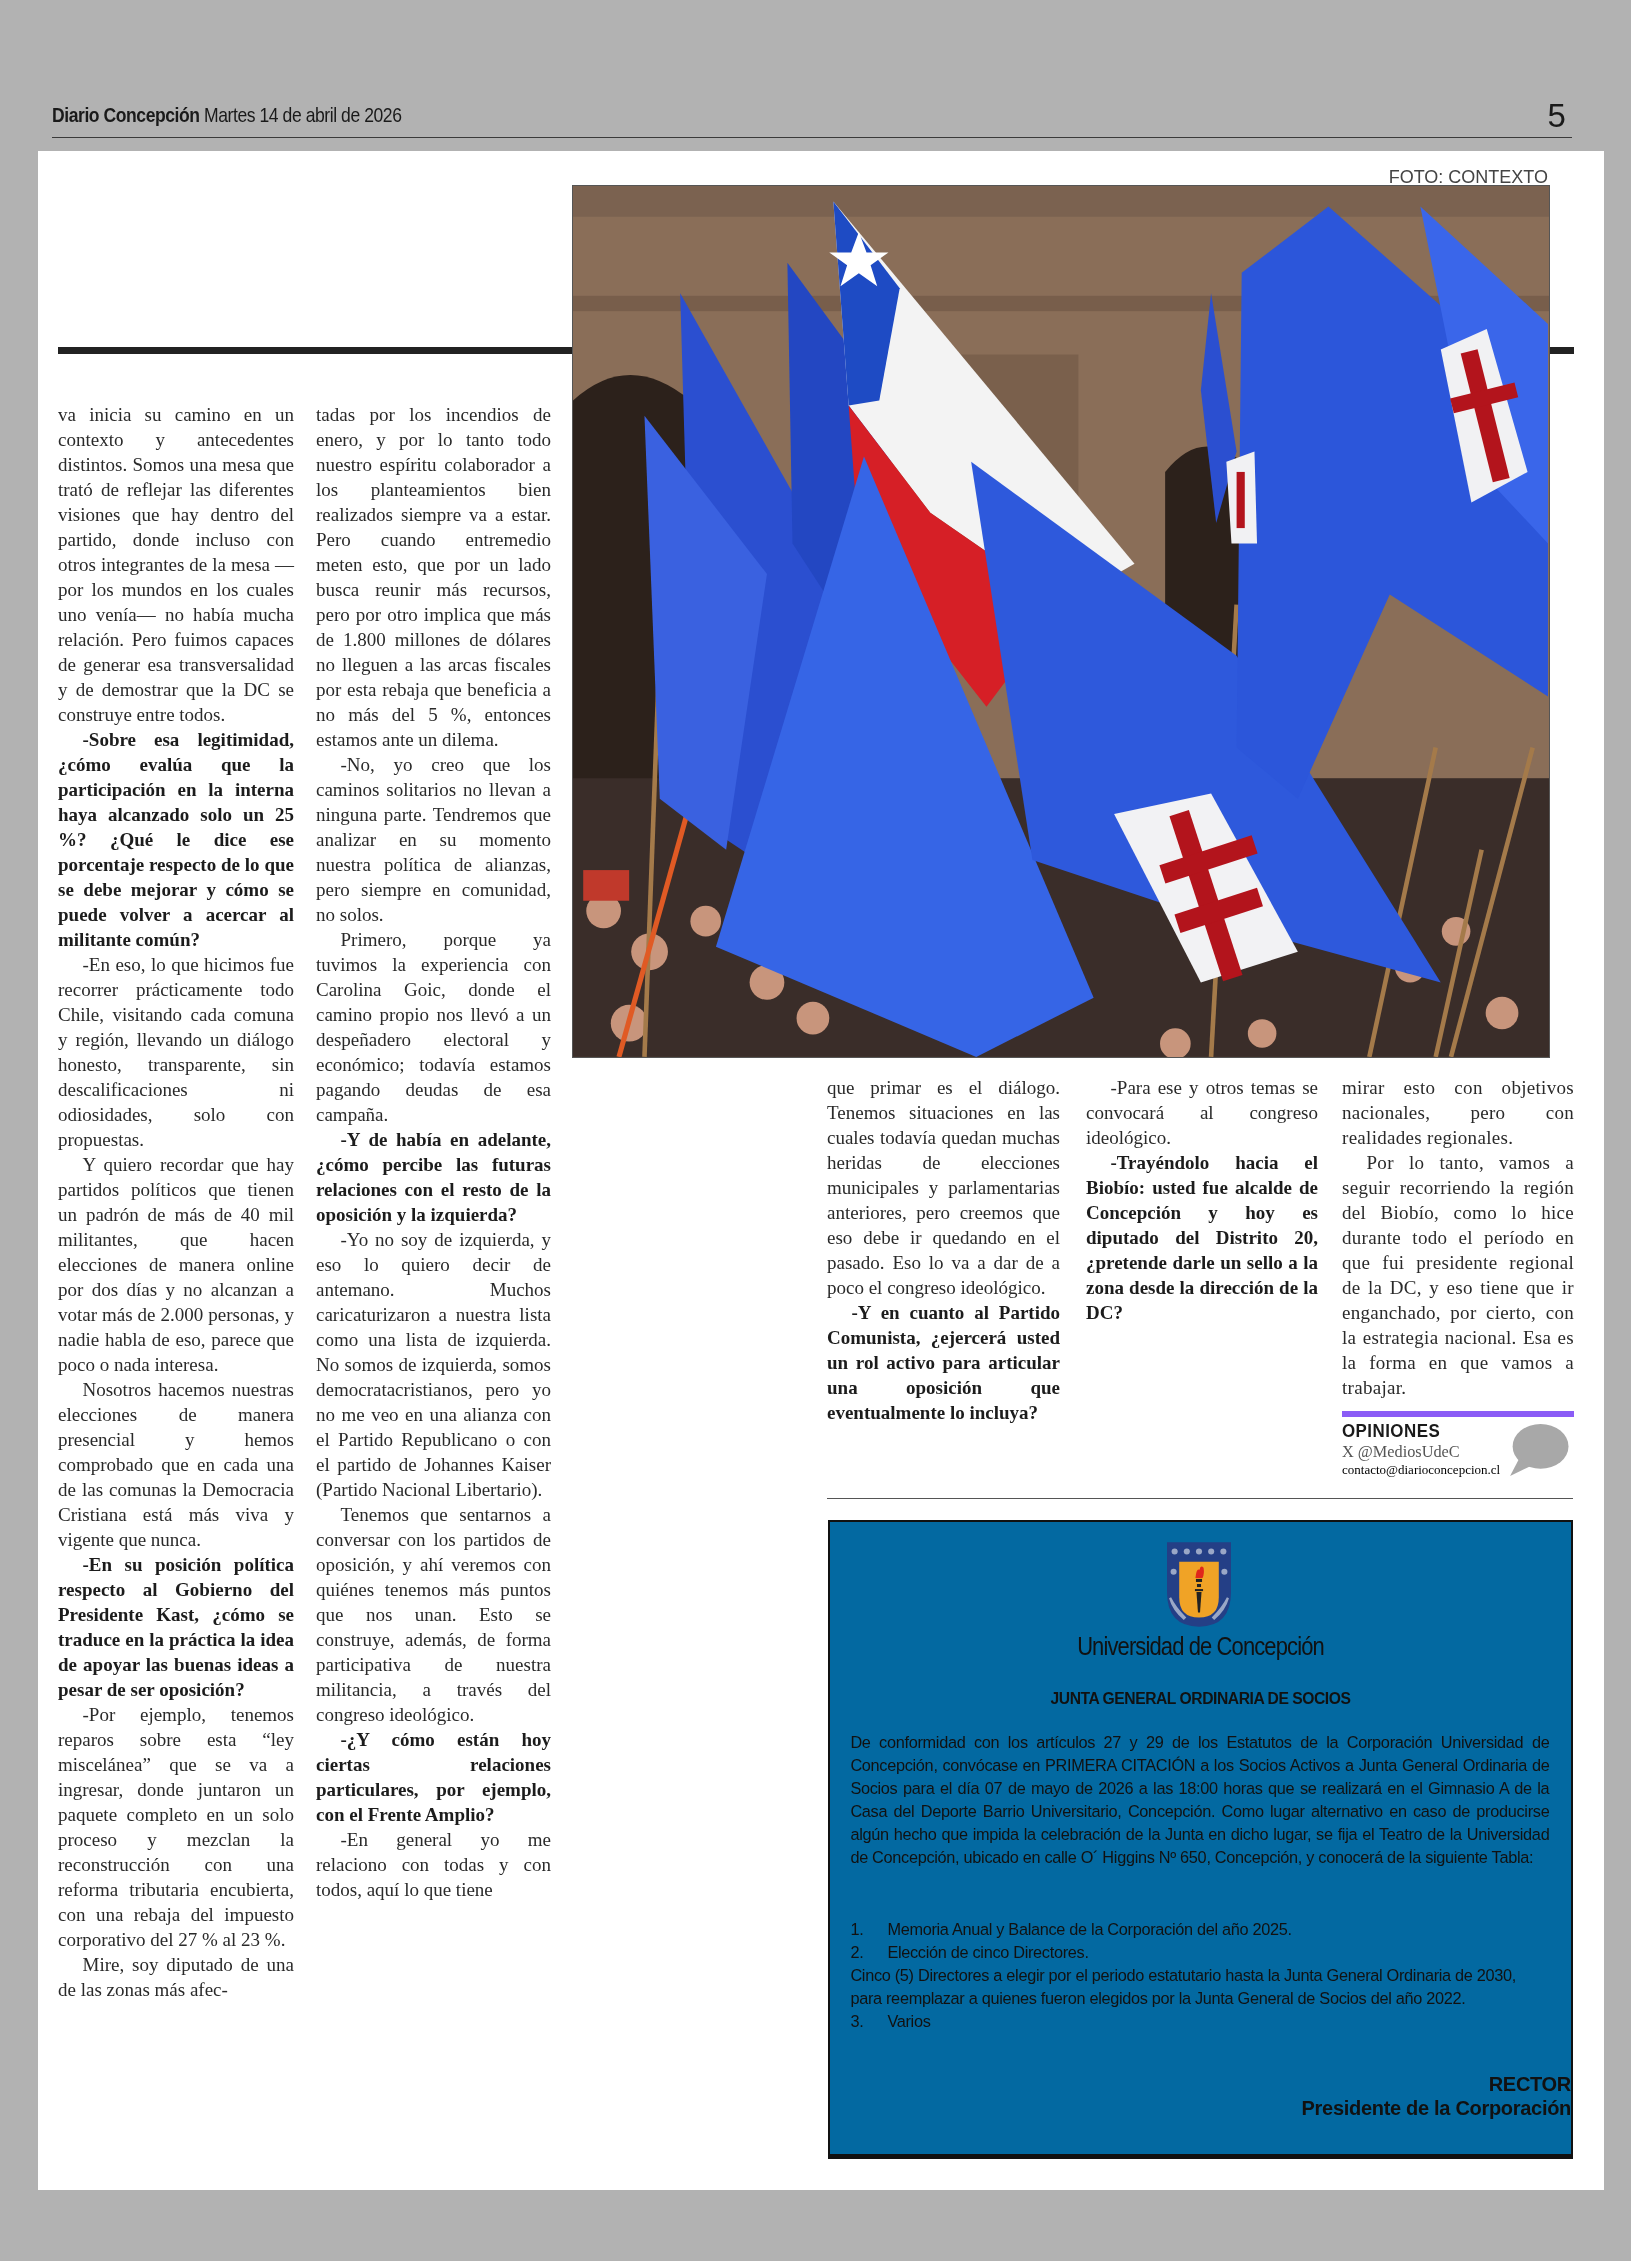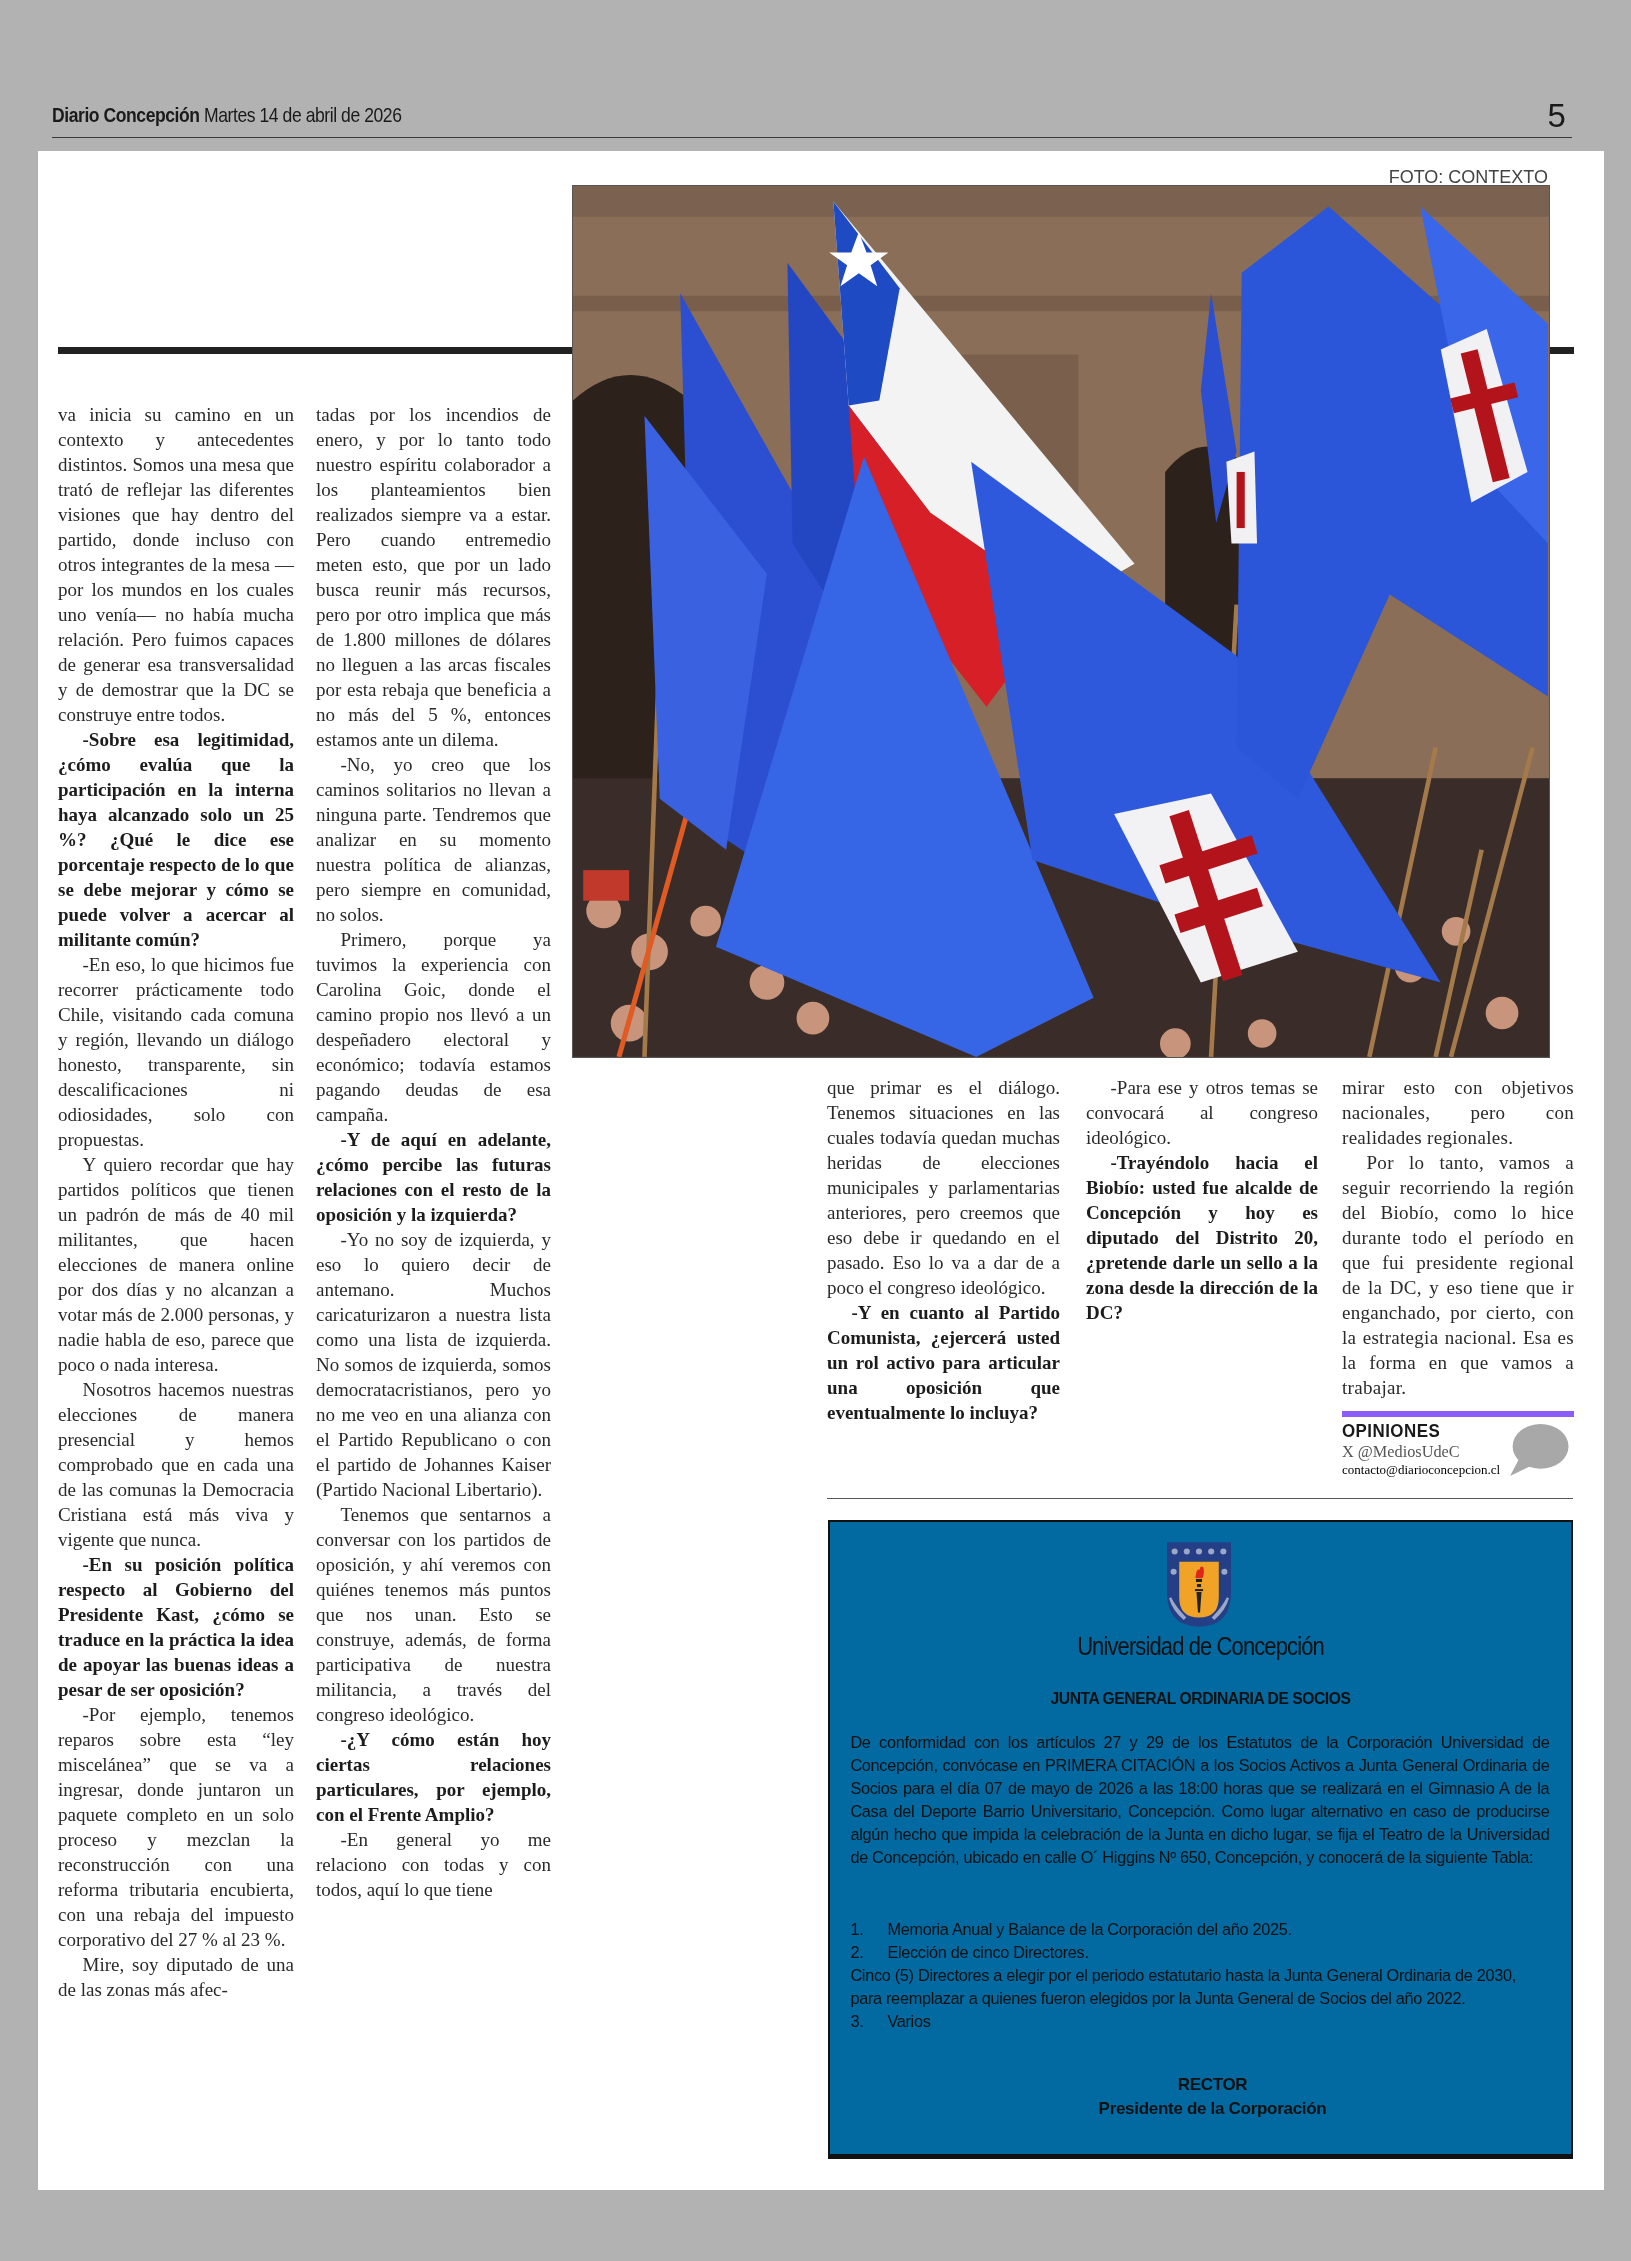--- a/index.html
+++ b/index.html
@@ -89,22 +89,22 @@
     transform: scaleX(0.9); transform-origin: center;
   }
   .notice .body {
     position: absolute; left: 20.4px; width: 699px; top: 209px;
     font-size: 16.3px; line-height: 23px; text-align: justify; letter-spacing: -0.3px;
   }
   .notice .agenda { position: absolute; left: 20.4px; width: 699px; top: 396px; font-size: 16.3px; line-height: 23px; letter-spacing: -0.3px; }
   .notice .agenda .item { display: flex; }
   .notice .agenda .num { width: 37px; flex: none; }
   .notice .signature {
-    position: absolute; left: 0; width: 100%; top: 551px; text-align: center;
-    font-size: 17px; font-weight: bold; line-height: 23.5px; letter-spacing: -0.3px; margin-left: 12px;
+    position: absolute; left: 0; width: 100%; top: 551px; text-align: right;
+    font-size: 20px; font-weight: bold; line-height: 23.5px; letter-spacing: -0.3px;
   }
 </style>
 </head>
 <body>
 
 <header class="masthead">
   <div class="brand">
     <b>Diario Concepción</b>
     <span>Martes 14 de abril de 2026</span>
   </div>
@@ -194,21 +194,21 @@
   <p>Nosotros hacemos nuestras elecciones de manera presencial y hemos comprobado que en cada una de las comunas la Democracia Cristiana está más viva y vigente que nunca.</p>
   <p class="q">-En su posición política respecto al Gobierno del Presidente Kast, ¿cómo se traduce en la práctica la idea de apoyar las buenas ideas a pesar de ser oposición?</p>
   <p>-Por ejemplo, tenemos reparos sobre esta “ley miscelánea” que se va a ingresar, donde juntaron un paquete completo en un solo proceso y mezclan la reconstrucción con una reforma tributaria encubierta, con una rebaja del impuesto corporativo del 27 % al 23 %.</p>
   <p>Mire, soy diputado de una de las zonas más afec-</p>
 </div>
 
 <div class="col col2">
   <p class="noindent">tadas por los incendios de enero, y por lo tanto todo nuestro espíritu colaborador a los planteamientos bien realizados siempre va a estar. Pero cuando entremedio meten esto, que por un lado busca reunir más recursos, pero por otro implica que más de 1.800 millones de dólares no lleguen a las arcas fiscales por esta rebaja que beneficia a no más del 5 %, entonces estamos ante un dilema.</p>
   <p>-No, yo creo que los caminos solitarios no llevan a ninguna parte. Tendremos que analizar en su momento nuestra política de alianzas, pero siempre en comunidad, no solos.</p>
   <p>Primero, porque ya tuvimos la experiencia con Carolina Goic, donde el camino propio nos llevó a un despeñadero electoral y económico; todavía estamos pagando deudas de esa campaña.</p>
-  <p class="q">-Y de aquí en adelante, ¿cómo percibe las futuras relaciones con el resto de la oposición y la izquierda?</p>
+  <p class="q">-Y de había en adelante, ¿cómo percibe las futuras relaciones con el resto de la oposición y la izquierda?</p>
   <p>-Yo no soy de izquierda, y eso lo quiero decir de antemano. Muchos caricaturizaron a nuestra lista como una lista de izquierda. No somos de izquierda, somos democratacristianos, pero yo no me veo en una alianza con el Partido Republicano o con el partido de Johannes Kaiser (Partido Nacional Libertario).</p>
   <p>Tenemos que sentarnos a conversar con los partidos de oposición, y ahí veremos con quiénes tenemos más puntos que nos unan. Esto se construye, además, de forma participativa de nuestra militancia, a través del congreso ideológico.</p>
   <p class="q">-¿Y cómo están hoy ciertas relaciones particulares, por ejemplo, con el Frente Amplio?</p>
   <p>-En general yo me relaciono con todas y con todos, aquí lo que tiene</p>
 </div>
 
 <div class="col col3">
   <p class="noindent">que primar es el diálogo. Tenemos situaciones en las cuales todavía quedan muchas heridas de elecciones municipales y parlamentarias anteriores, pero creemos que eso debe ir quedando en el pasado. Eso lo va a dar de a poco el congreso ideológico.</p>
   <p class="q">-Y en cuanto al Partido Comunista, ¿ejercerá usted un rol activo para articular una oposición que eventualmente lo incluya?</p>
 </div>

